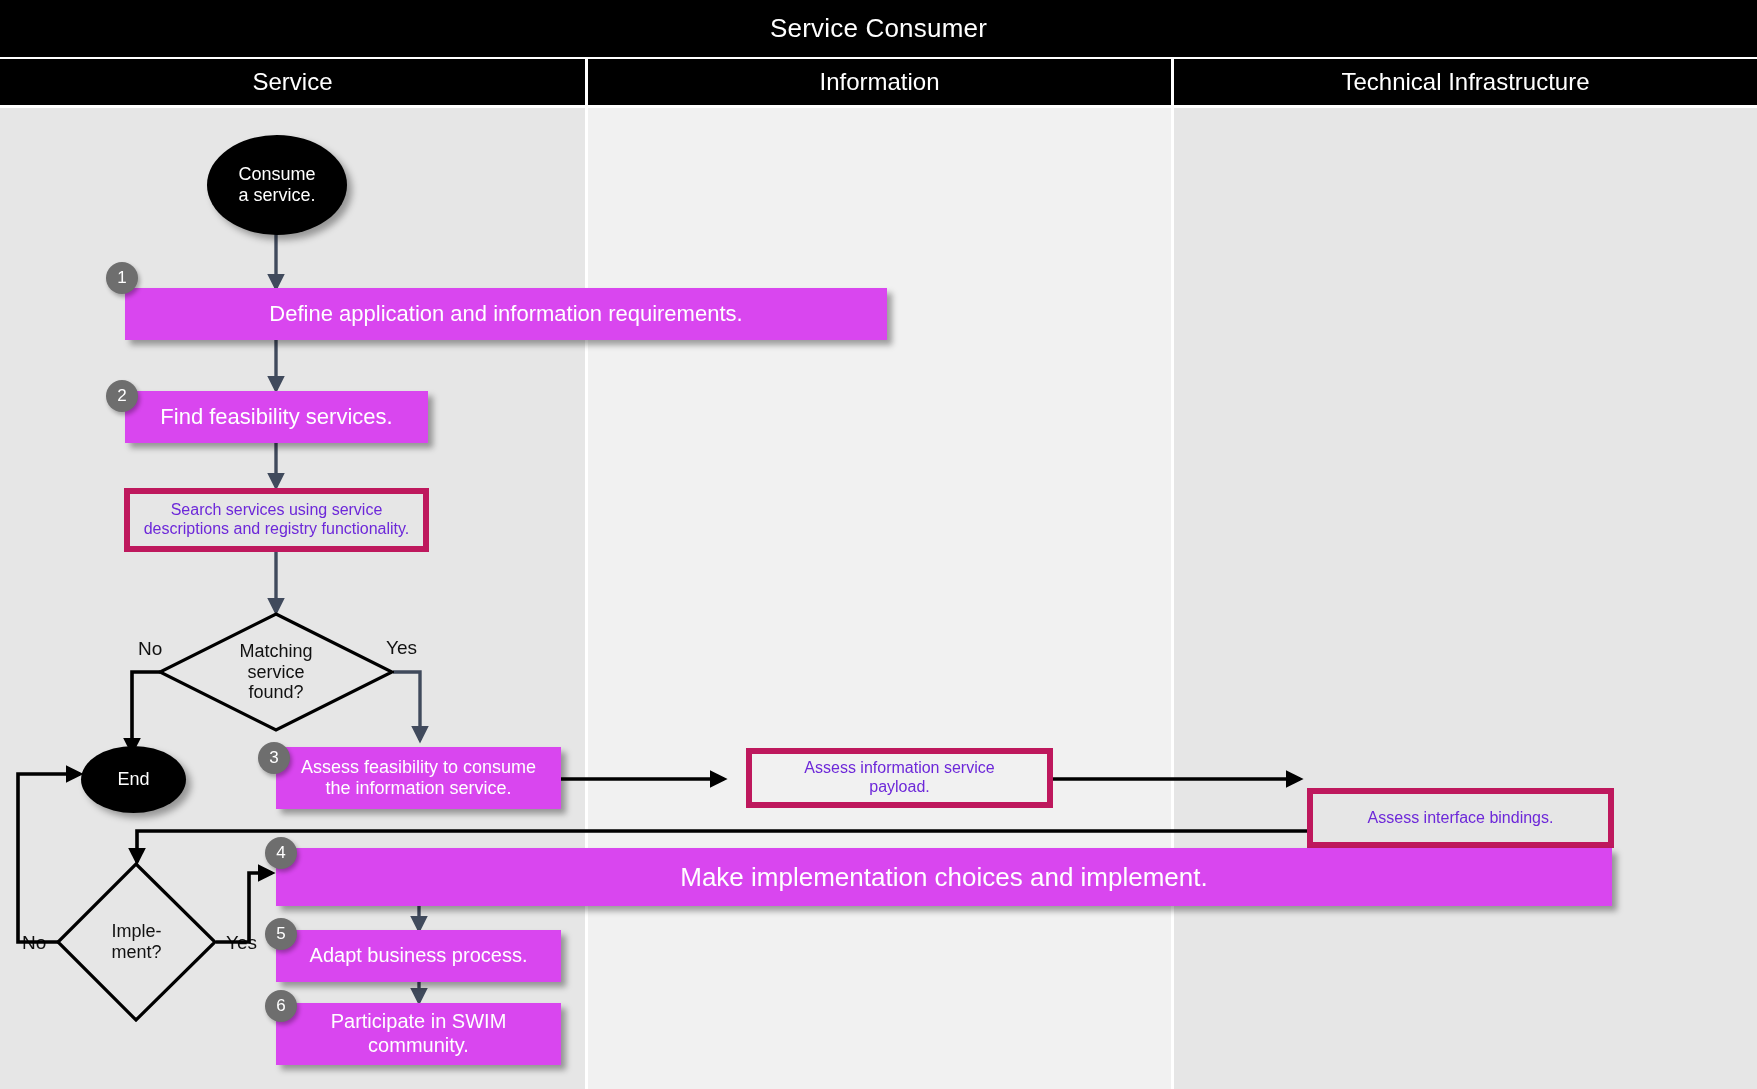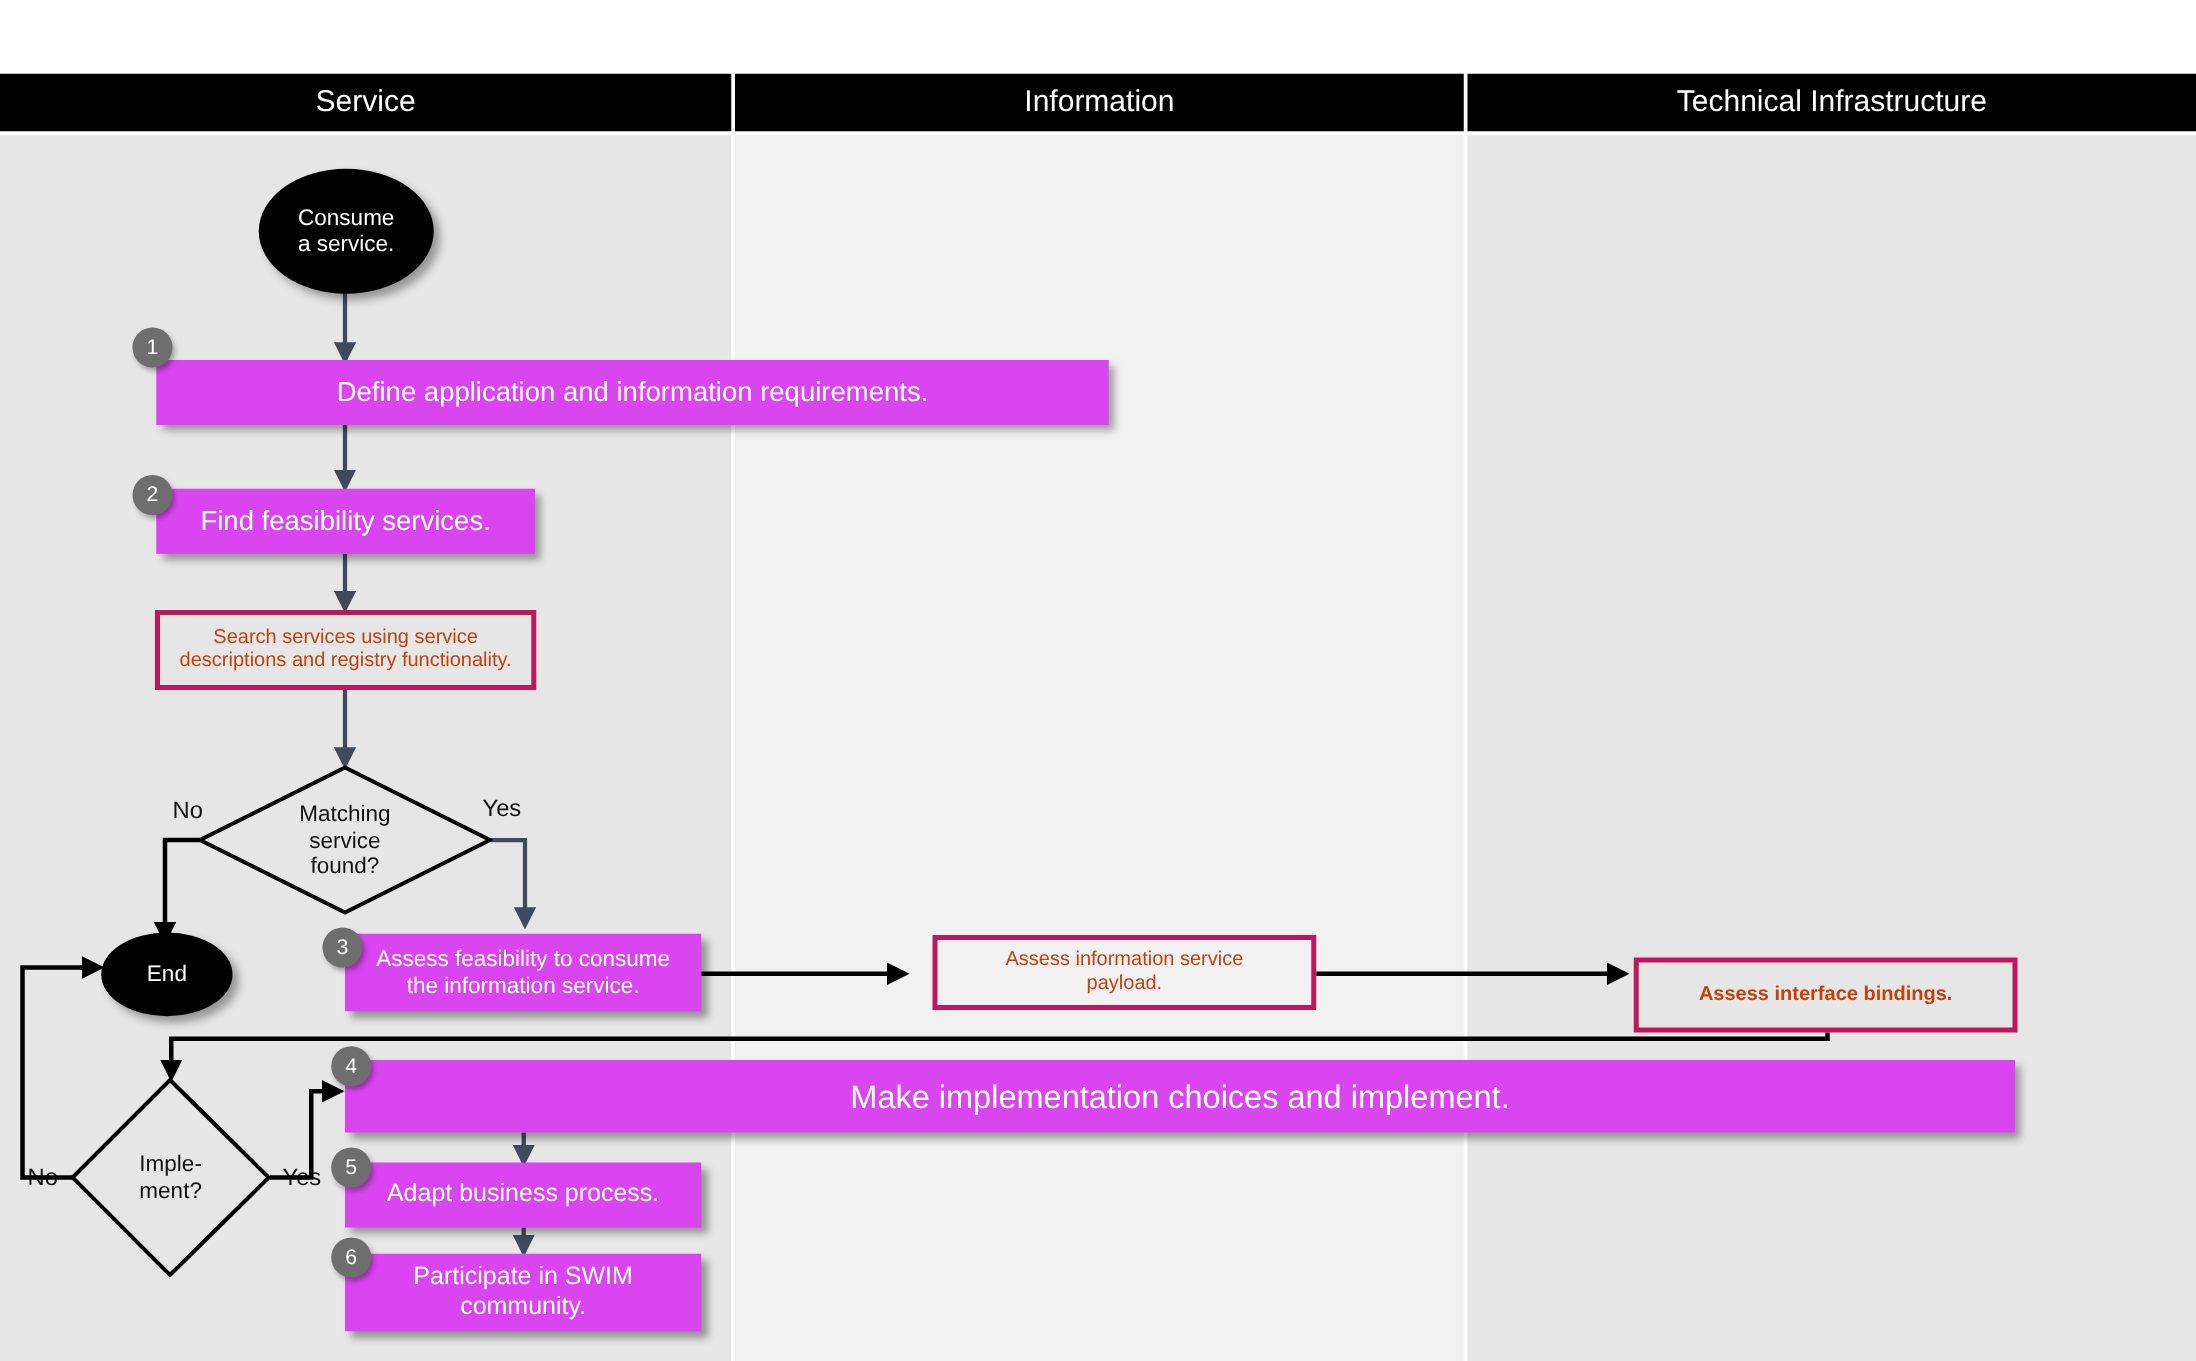--- a/index.html
+++ b/index.html
@@ -51,22 +51,22 @@
     text-align: center;
     line-height: 1.18;
   }
   .solid {
     background: #d946ef;
     color: #ffffff;
     box-shadow: 5px 5px 6px rgba(0,0,0,.35);
   }
   .outline {
     background: #e6e6e6;
-    color: #c2410c;
-    border: 4px solid #be185d;
+    color: #6d28d9;
+    border: 6px solid #be185d;
   }
   .outline.on-light { background: #f1f1f1; }
   .ellipse {
     border-radius: 50%;
     background: #000000;
     color: #ffffff;
     box-shadow: 5px 5px 7px rgba(0,0,0,.35);
   }
   .diamond-wrap { position: absolute; }
   .diamond-wrap svg { display: block; }
@@ -109,20 +109,21 @@
     pointer-events: none;
     z-index: 3;
   }
   .node, .diamond-wrap { z-index: 4; }
 </style>
 </head>
 <body>
 
 <div id="canvas">
 
+  <div class="pool-title">Service Consumer</div>
 
   <div class="lane-header" style="left:0px;width:585px;">Service</div>
   <div class="lane-header" style="left:588px;width:583px;">Information</div>
   <div class="lane-header" style="left:1174px;width:583px;">Technical Infrastructure</div>
 
   <div class="lane-body lane-a" style="left:0px;width:585px;"></div>
   <div class="lane-body lane-b" style="left:588px;width:583px;"></div>
   <div class="lane-body lane-c" style="left:1174px;width:583px;"></div>
 
   <svg id="wires" viewBox="0 0 1757 1089" xmlns="http://www.w3.org/2000/svg">
@@ -206,21 +207,21 @@
 
   <div class="badge" style="left:258px;top:742px;">3</div>
   <div class="node solid" style="left:276px;top:747px;width:285px;height:62px;font-size:18px;padding:0 10px;">
     <span>Assess feasibility to consume the information service.</span>
   </div>
 
   <div class="node outline on-light" style="left:746px;top:748px;width:307px;height:60px;font-size:16px;padding:0 26px;">
     <span>Assess information service payload.</span>
   </div>
 
-  <div class="node outline" style="left:1307px;top:766px;width:307px;height:60px;font-size:16px;padding:16px 10px;font-weight:bold;">
+  <div class="node outline" style="left:1307px;top:788px;width:307px;height:60px;font-size:16px;padding:16px 10px;">
     <span>Assess interface bindings.</span>
   </div>
 
   <div class="diamond-wrap" style="left:56px;top:862px;width:161px;height:160px;">
     <svg width="161" height="160" viewBox="0 0 161 160" xmlns="http://www.w3.org/2000/svg">
       <polygon points="80,2 159,80 80,158 2,80" fill="#e6e6e6" stroke="#000000" stroke-width="3.2"></polygon>
     </svg>
     <div class="diamond-label" style="font-size:18px;">
       <span style="white-space:pre-line;">Imple-
 ment?</span>

